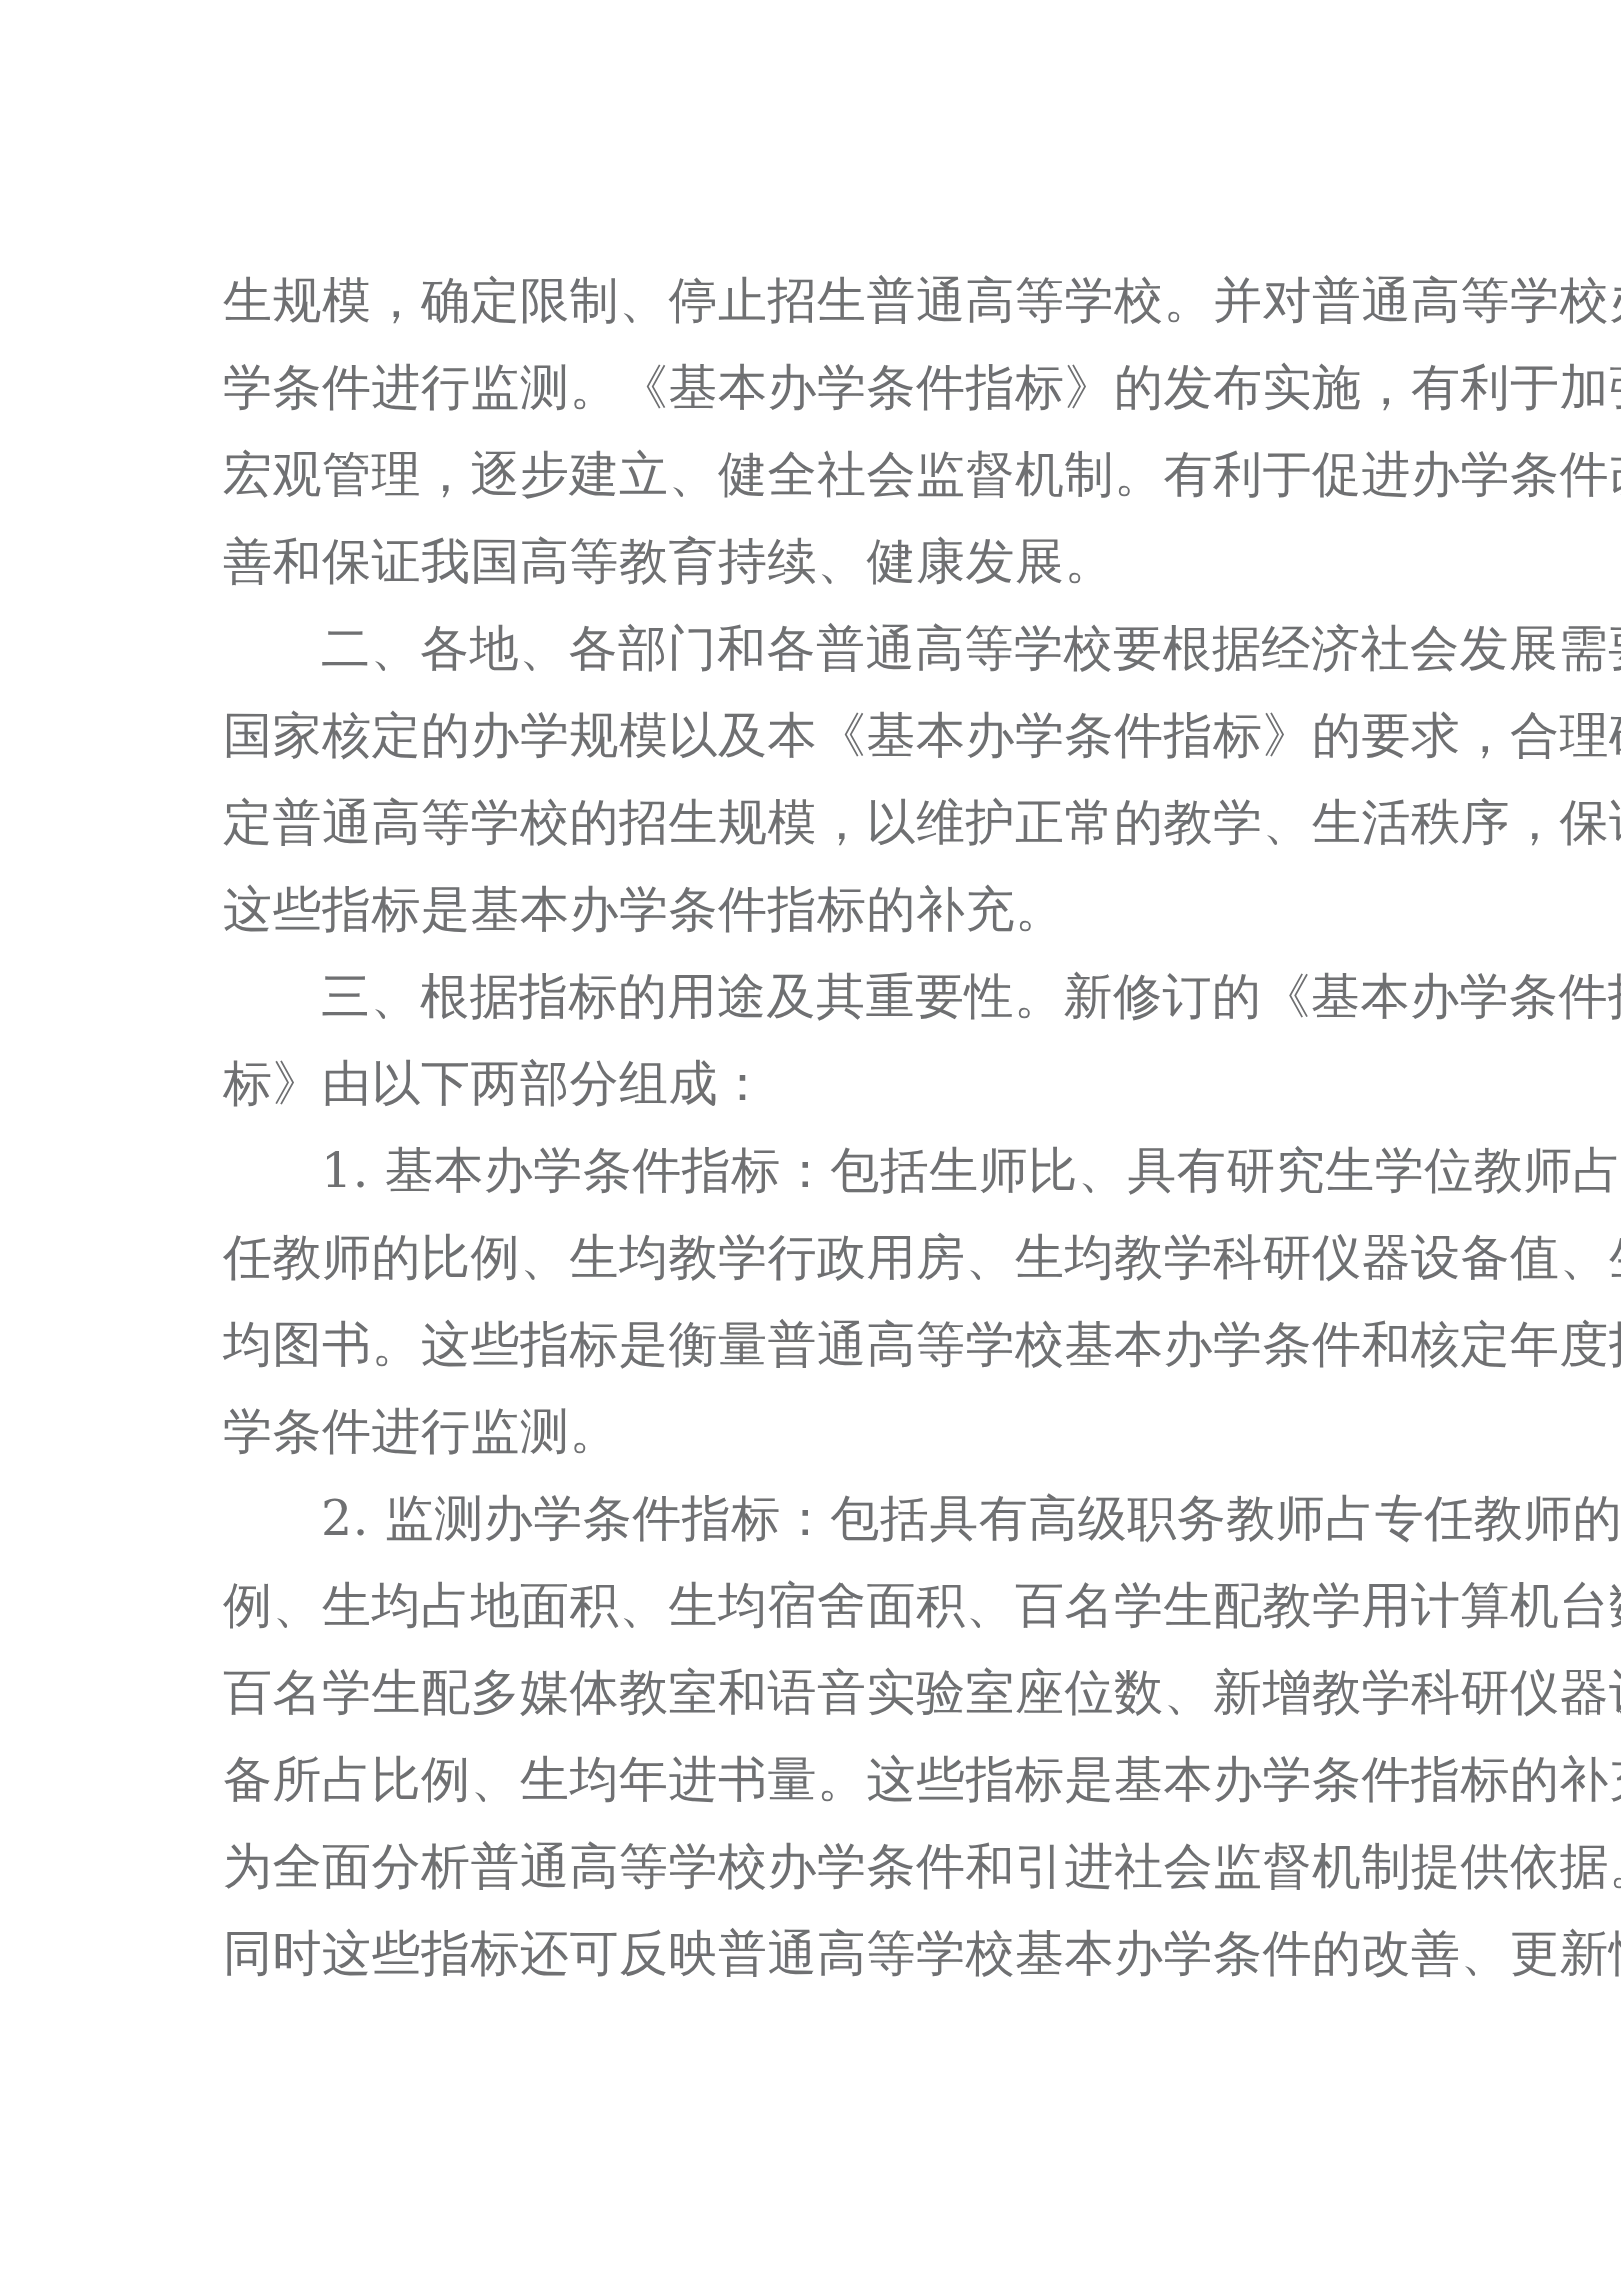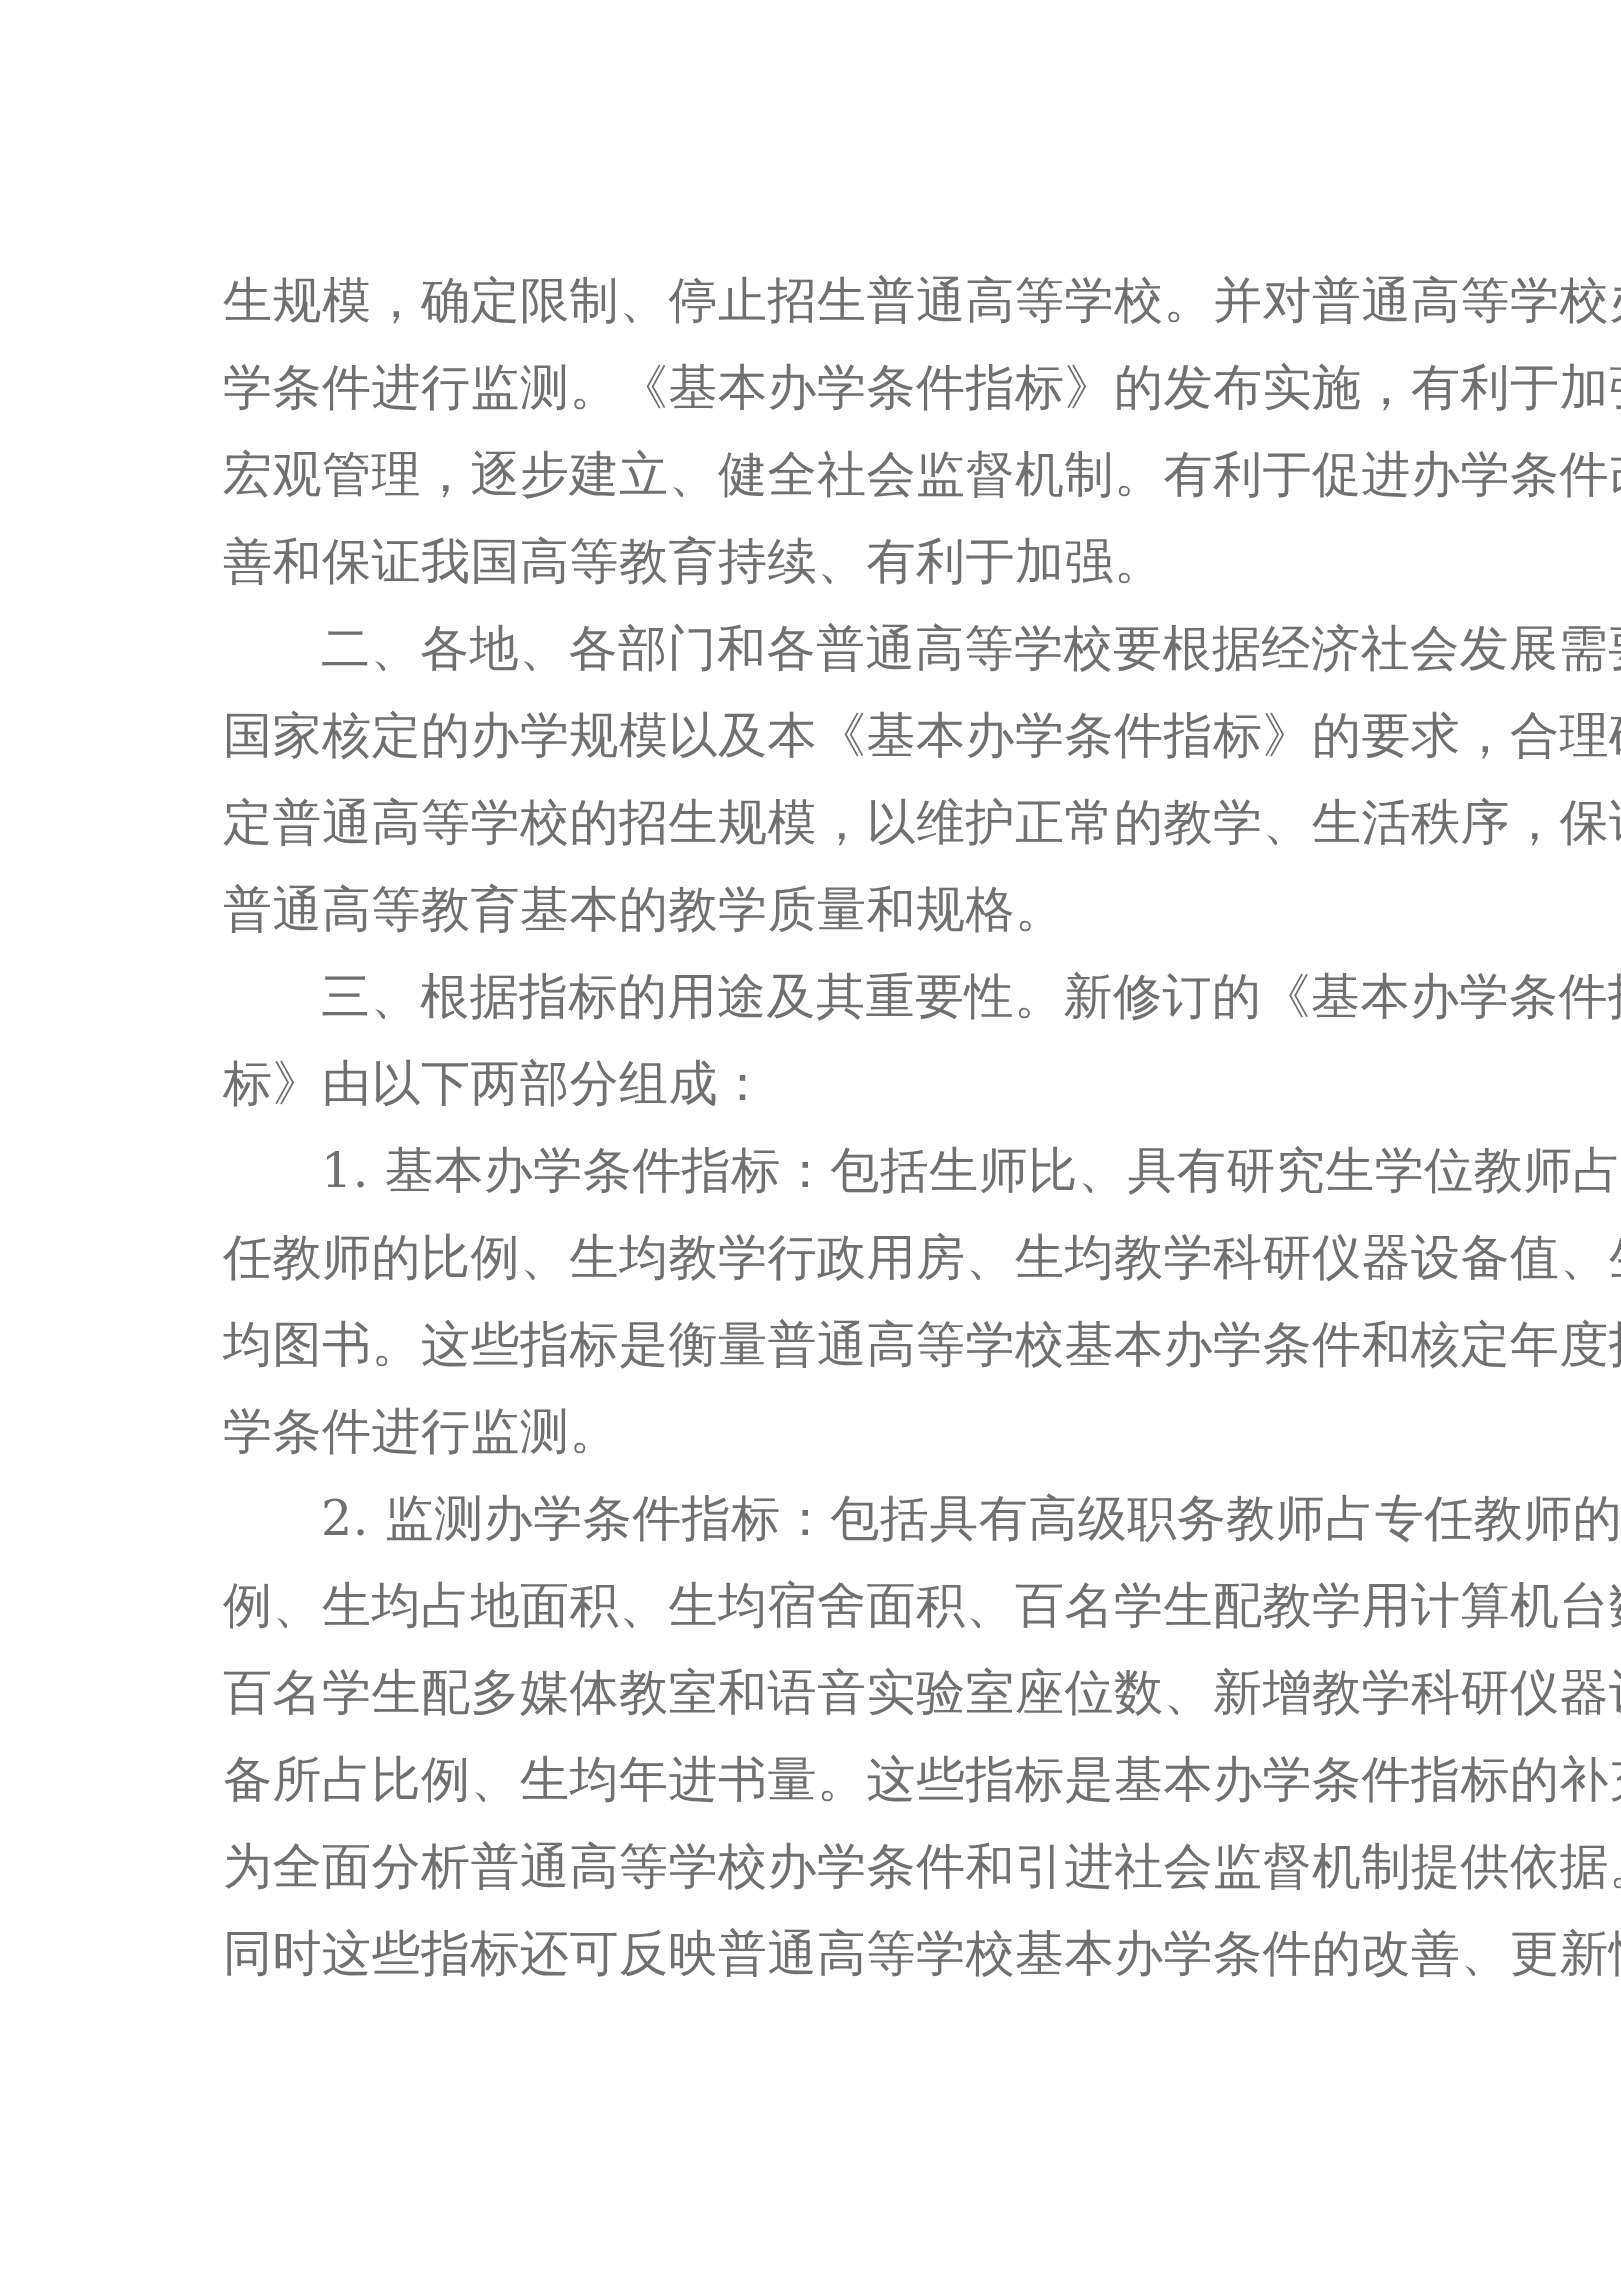--- a/index.html
+++ b/index.html
@@ -51,25 +51,25 @@
 </style>
 </head>
 <body>
 
 <div class="page" style="background: rgb(255, 255, 255);">
   <div class="page-body">
     <div class="para" id="body-text-block" style="color: rgb(111, 112, 114);">
         <span class="line">生规模，确定限制、停止招生普通高等学校。并对普通高等学校办</span>
         <span class="line">学条件进行监测。《基本办学条件指标》的发布实施，有利于加强</span>
         <span class="line">宏观管理，逐步建立、健全社会监督机制。有利于促进办学条件改</span>
-        <span class="line">善和保证我国高等教育持续、有利于加强。</span>
+        <span class="line">善和保证我国高等教育持续、健康发展。</span>
         <span class="line indent">二、各地、各部门和各普通高等学校要根据经济社会发展需要、</span>
         <span class="line">国家核定的办学规模以及本《基本办学条件指标》的要求，合理确</span>
         <span class="line">定普通高等学校的招生规模，以维护正常的教学、生活秩序，保证</span>
-        <span class="line">普通高等教育基本的教学质量和规格。</span>
+        <span class="line">这些指标是基本办学条件指标的补充。</span>
         <span class="line indent">三、根据指标的用途及其重要性。新修订的《基本办学条件指</span>
         <span class="line">标》由以下两部分组成：</span>
         <span class="line indent">1. 基本办学条件指标：包括生师比、具有研究生学位教师占专</span>
         <span class="line">任教师的比例、生均教学行政用房、生均教学科研仪器设备值、生</span>
         <span class="line">均图书。这些指标是衡量普通高等学校基本办学条件和核定年度招</span>
         <span class="line">学条件进行监测。</span>
         <span class="line indent">2. 监测办学条件指标：包括具有高级职务教师占专任教师的比</span>
         <span class="line">例、生均占地面积、生均宿舍面积、百名学生配教学用计算机台数、</span>
         <span class="line">百名学生配多媒体教室和语音实验室座位数、新增教学科研仪器设</span>
         <span class="line">备所占比例、生均年进书量。这些指标是基本办学条件指标的补充，</span>

